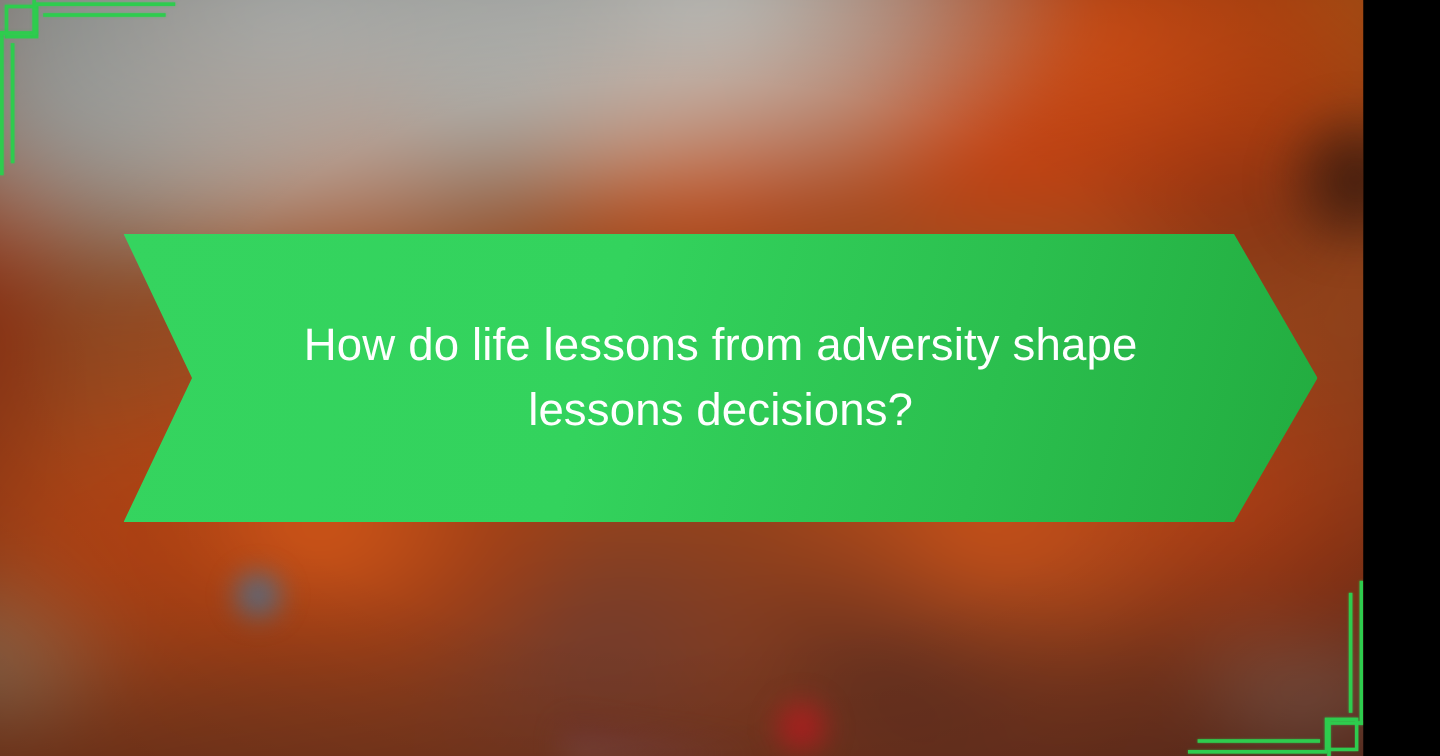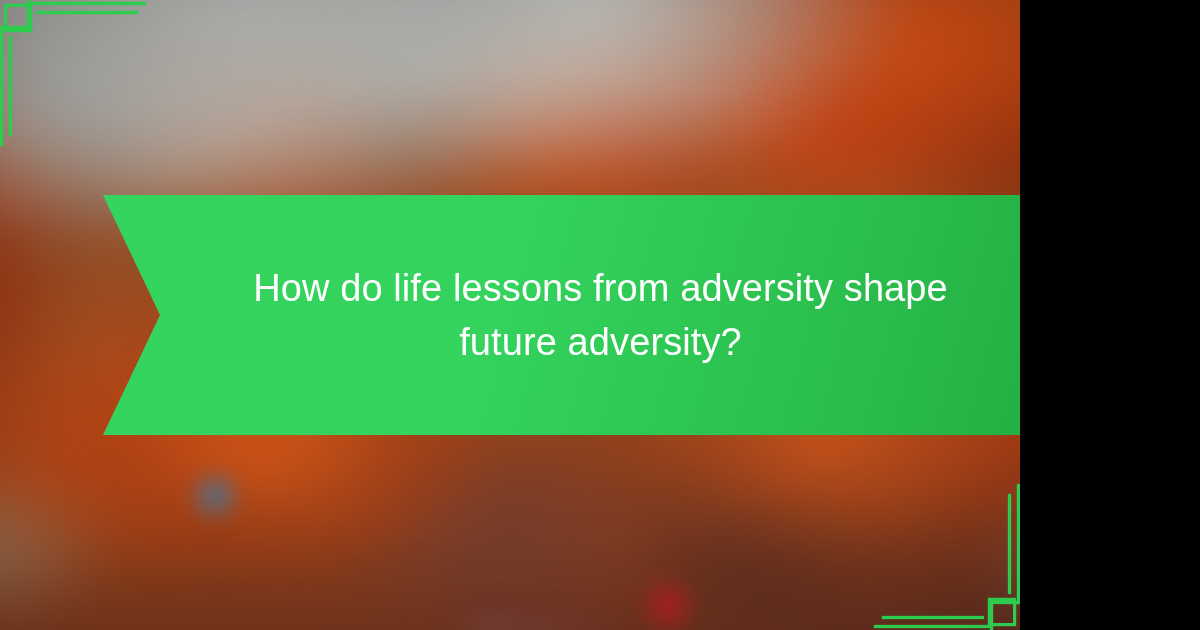--- a/index.html
+++ b/index.html
@@ -2,21 +2,21 @@
 <html><head>
 <meta charset="utf-8">
 <style>
   html, body {
     margin: 0;
     padding: 0;
     background: #000;
   }
   #stage {
     position: relative;
-    width: 1020px;
+    width: 1136px;
     height: 630px;
     overflow: hidden;
     font-family: "Liberation Sans", sans-serif;
   }
 
   
   .bg-layer {
     position: absolute;
     inset: 0;
     overflow: hidden;
@@ -197,21 +197,21 @@
     <div class="spot-blue"></div>
     <div class="spot-red"></div>
     <div class="spot-dark"></div>
     <div class="bg-vignette"></div>
   </div>
 
   <div class="banner">
     <div class="banner-shape"></div>
     <div class="banner-text">
       <div class="line">How do life lessons from adversity shape</div>
-      <div class="line">future adversity?</div>
+      <div class="line">lessons decisions?</div>
     </div>
   </div>
 
   <div class="deco tl">
     <div class="deco-square sq"></div>
     <div class="deco-line v1"></div>
     <div class="deco-line v2"></div>
     <div class="deco-line lbr"></div>
     <div class="deco-line lbr2"></div>
     <div class="deco-line h1"></div>

